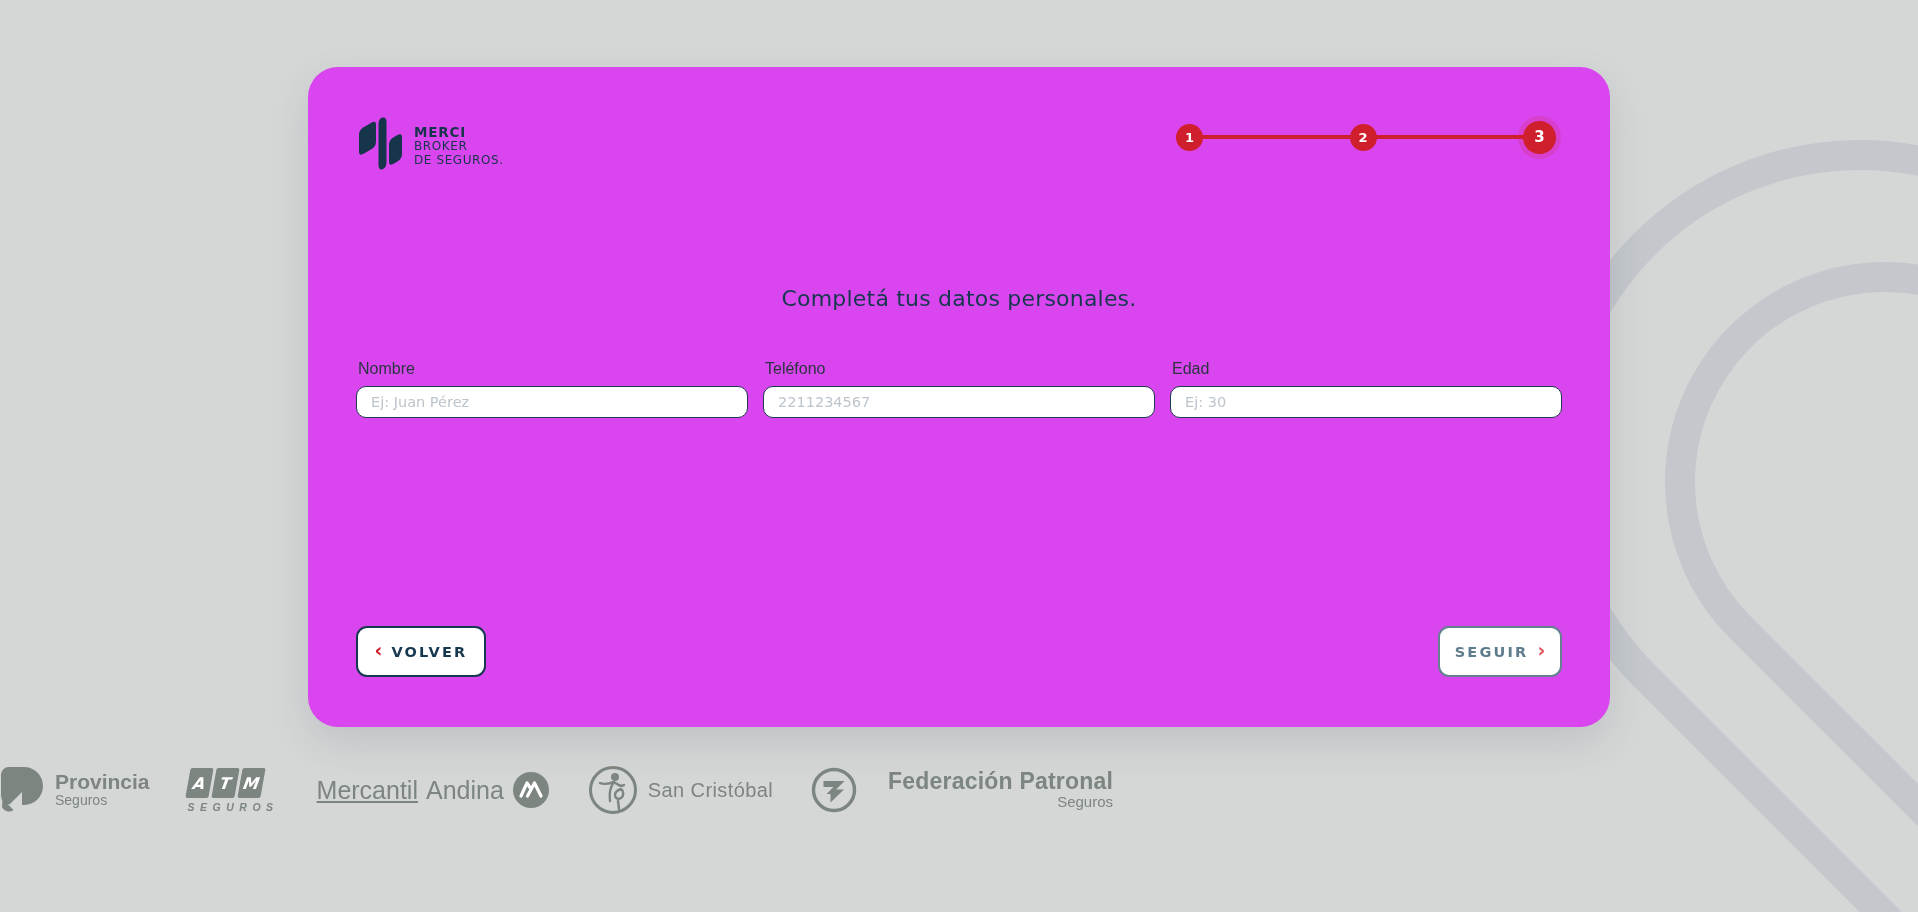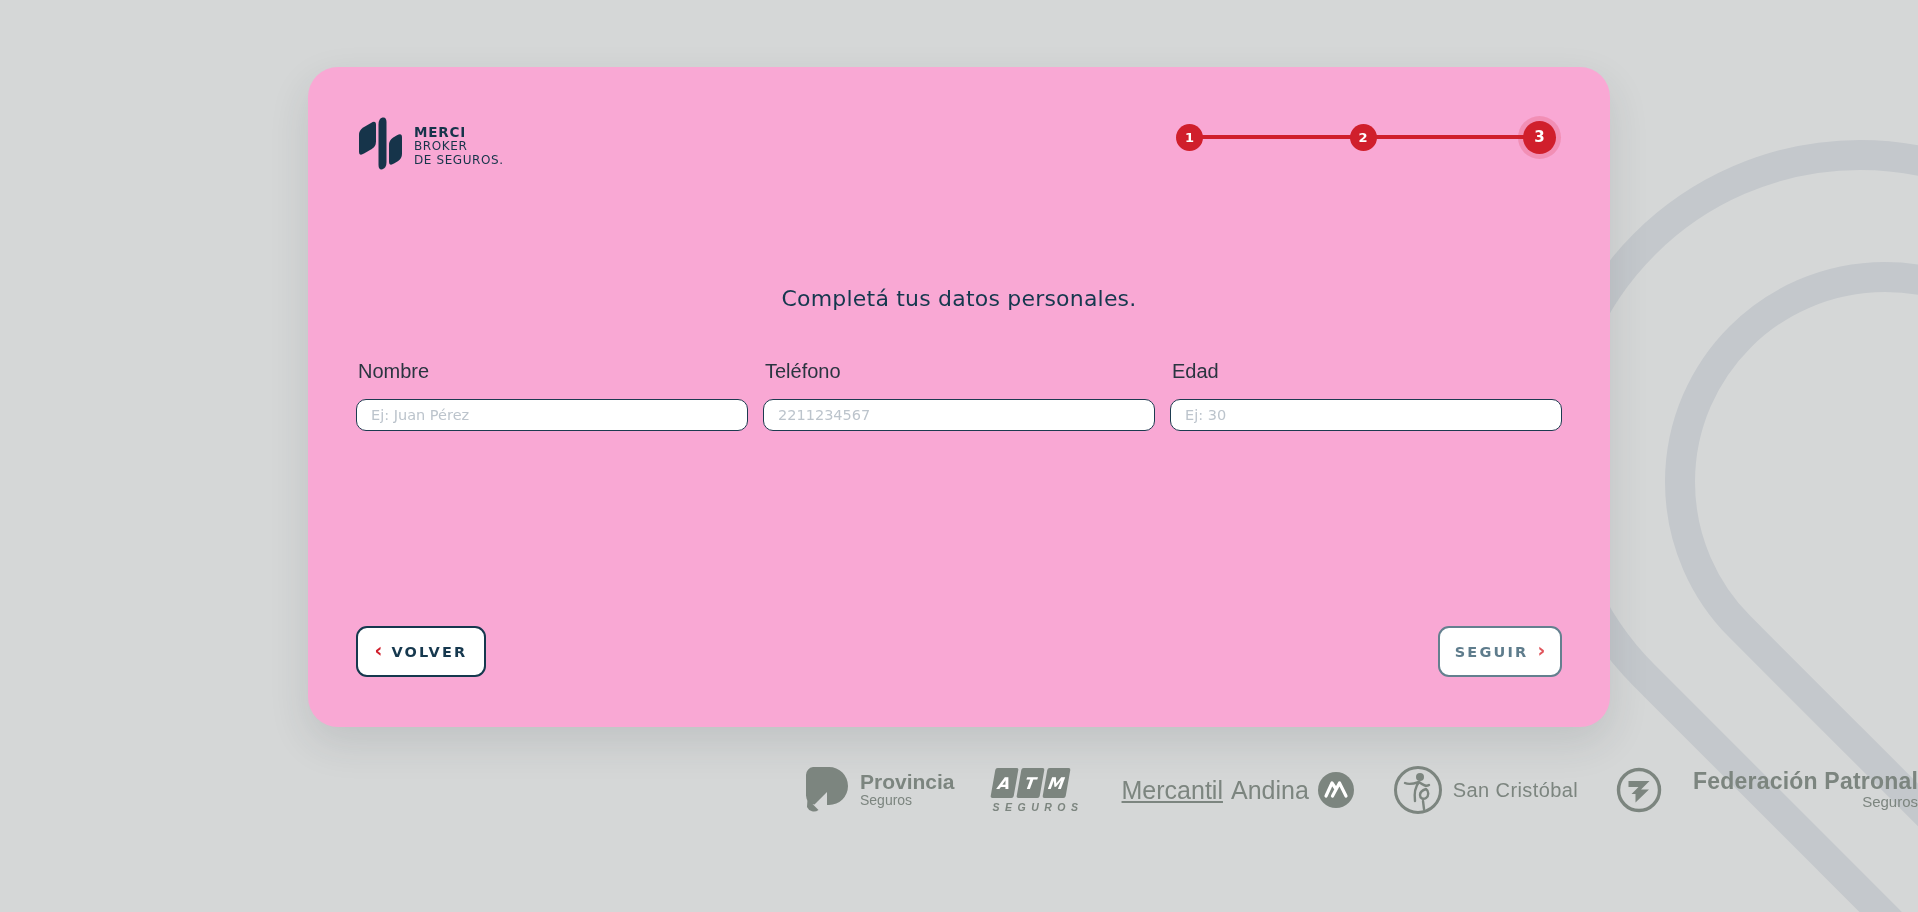--- a/index.html
+++ b/index.html
@@ -20,21 +20,21 @@
   }
   .clip-inner {
     width:440px; height:1750px; border-radius:230px;
     left:1665px; top:262px;
     transform:rotate(-45deg); transform-origin:220px 220px;
   }
 
   
   .card {
     position:absolute; left:308px; top:67px; width:1302px; height:660px;
-    background:#f9a8d4; border-radius:30px; z-index:2;
+    background:#d946ef; border-radius:30px; z-index:2;
     box-shadow:0 16px 40px rgba(40,50,60,.12);
   }
 
   
   .brand { position:absolute; left:48px; top:48px; display:flex; align-items:center; gap:12px; }
   .brand-mark { width:46px; height:58px; }
   .brand-text { color:#16344a; font-family:"DejaVu Sans", sans-serif; line-height:1.12; padding-top:4px; }
   .brand-l1 { font-size:13.5px; font-weight:bold; letter-spacing:.8px; }
   .brand-l2, .brand-l3 { font-size:12px; letter-spacing:.6px; }
 
@@ -55,21 +55,21 @@
   
   .form-title {
     position:absolute; left:0; right:0; top:219px; text-align:center;
     font-family:"DejaVu Sans", sans-serif; font-size:22px; font-weight:500;
     color:#16384e; letter-spacing:.2px;
   }
 
   
   .fields { position:absolute; left:48px; right:48px; top:293px; display:flex; gap:15px; }
   .field { flex:1 1 0; }
-  .field-label { display:block; font-size:20px; color:#2a3540; margin:0 0 16px 2px; }
+  .field-label { display:block; font-size:16px; color:#2a3540; margin:0 0 8px 2px; }
   .field input {
     width:100%; height:32px; border:1.6px solid #1d3b50; border-radius:10px;
     background:#fff; padding:0 14px;
     font-family:"DejaVu Sans", sans-serif; font-size:14.5px; color:#16384e; outline:none;
   }
   .field input::placeholder { color:#bcc4cc; font-weight:500; opacity:1; }
 
   
   .actions { position:absolute; left:48px; right:48px; top:559px; display:flex; justify-content:space-between; }
   .btn {
@@ -80,21 +80,21 @@
   }
   .btn-back { width:130px; border-width:2.5px; border-color:#16384e; color:#16384e; }
   .btn-next { width:124px; border-width:2px; border-color:#64808f; color:#5e7c8c; }
   .chev { font-size:19px; font-weight:bold; line-height:1; letter-spacing:0; }
   .chev-left { color:#d01f2c; margin-top:-2px; }
   .chev-right { color:#e0545b; margin-top:-2px; }
 
   
   .partners {
     position:absolute; left:0; right:0; top:765px; z-index:2;
-    display:flex; justify-content:flex-end; align-items:center; gap:38px;
+    display:flex; justify-content:flex-start; align-items:center; gap:38px;
     color:#7c857f;
   }
   .partner { display:flex; align-items:center; }
 
   .prov { gap:9px; }
   .prov-text .l1 { font-size:21px; font-weight:bold; line-height:1; }
   .prov-text .l2 { font-size:14px; line-height:1.2; }
 
   .atm { flex-direction:column; align-items:stretch; gap:3px; }
   .atm-squares { display:flex; gap:3px; }

